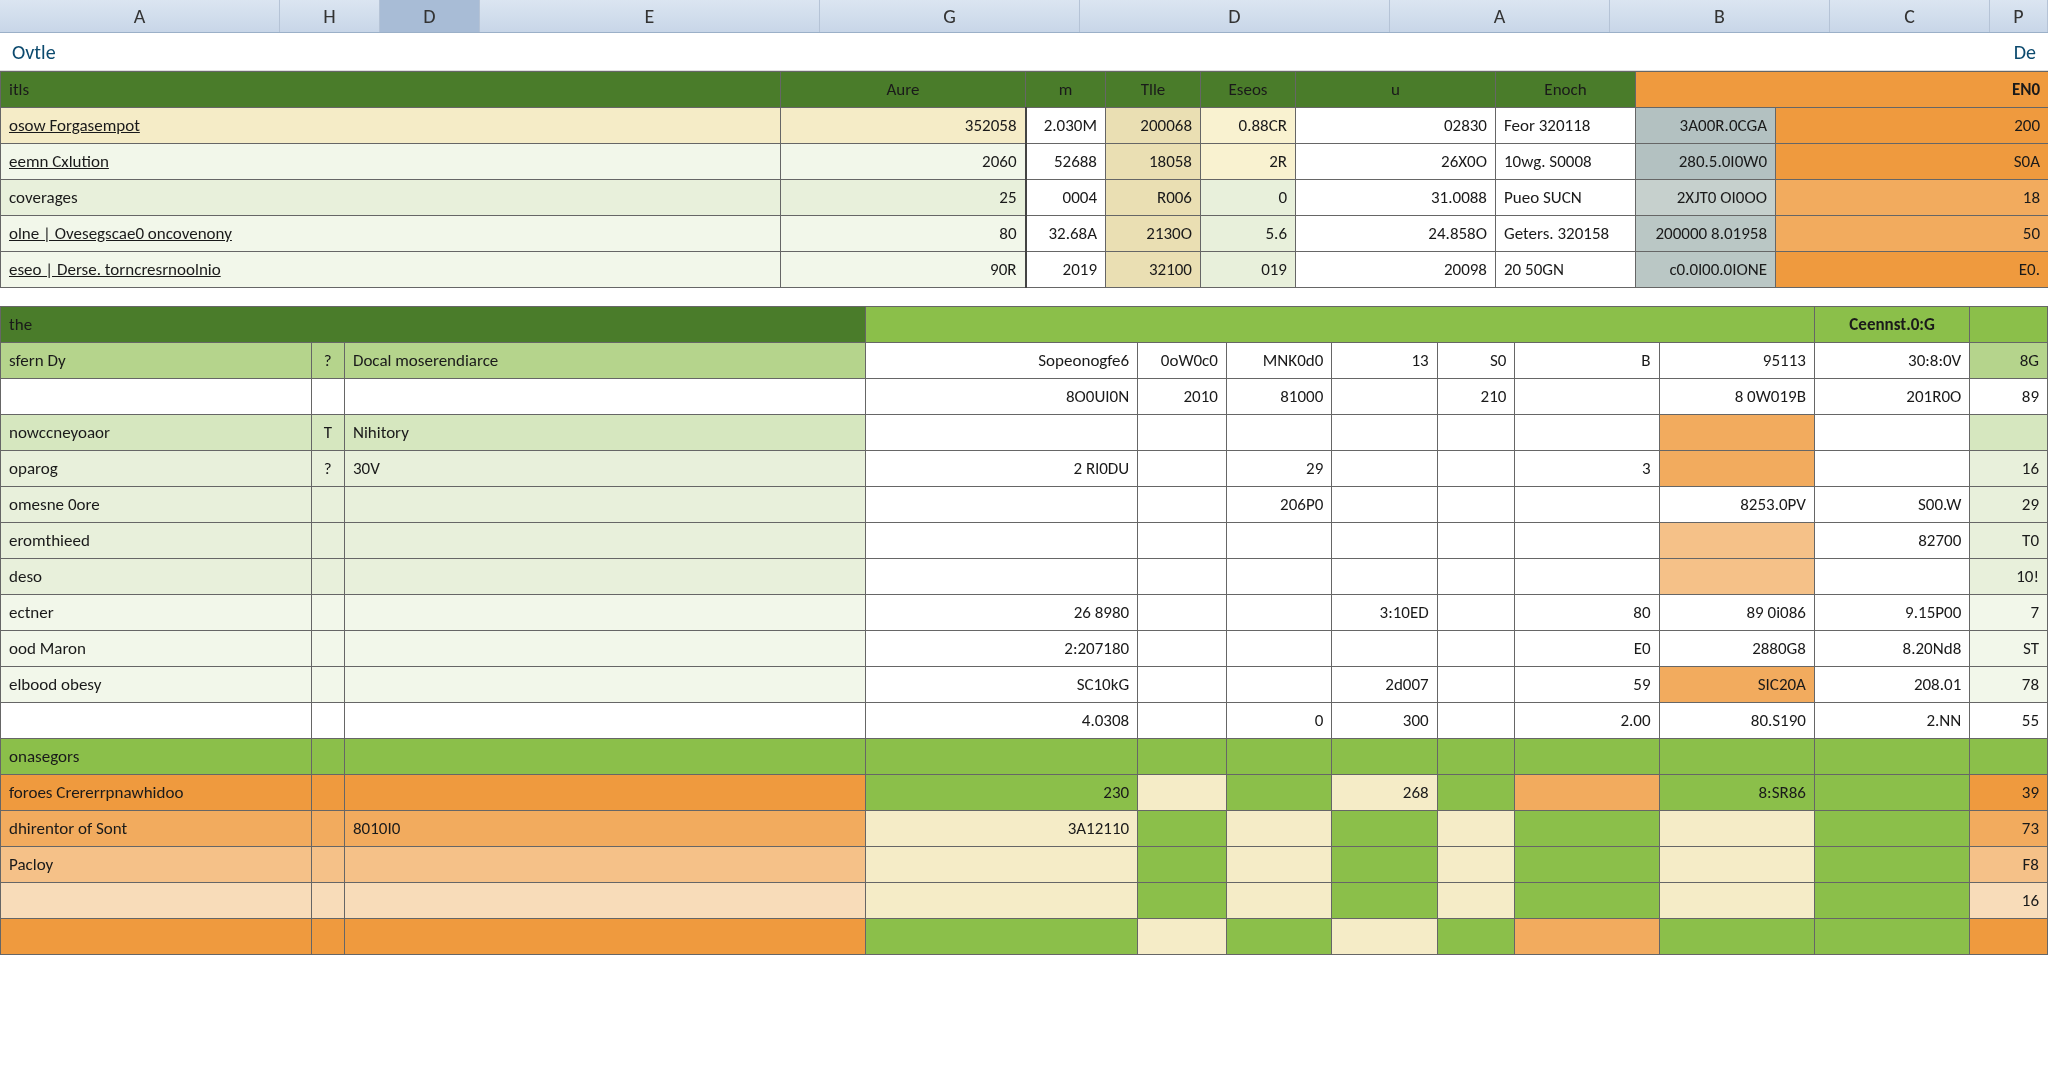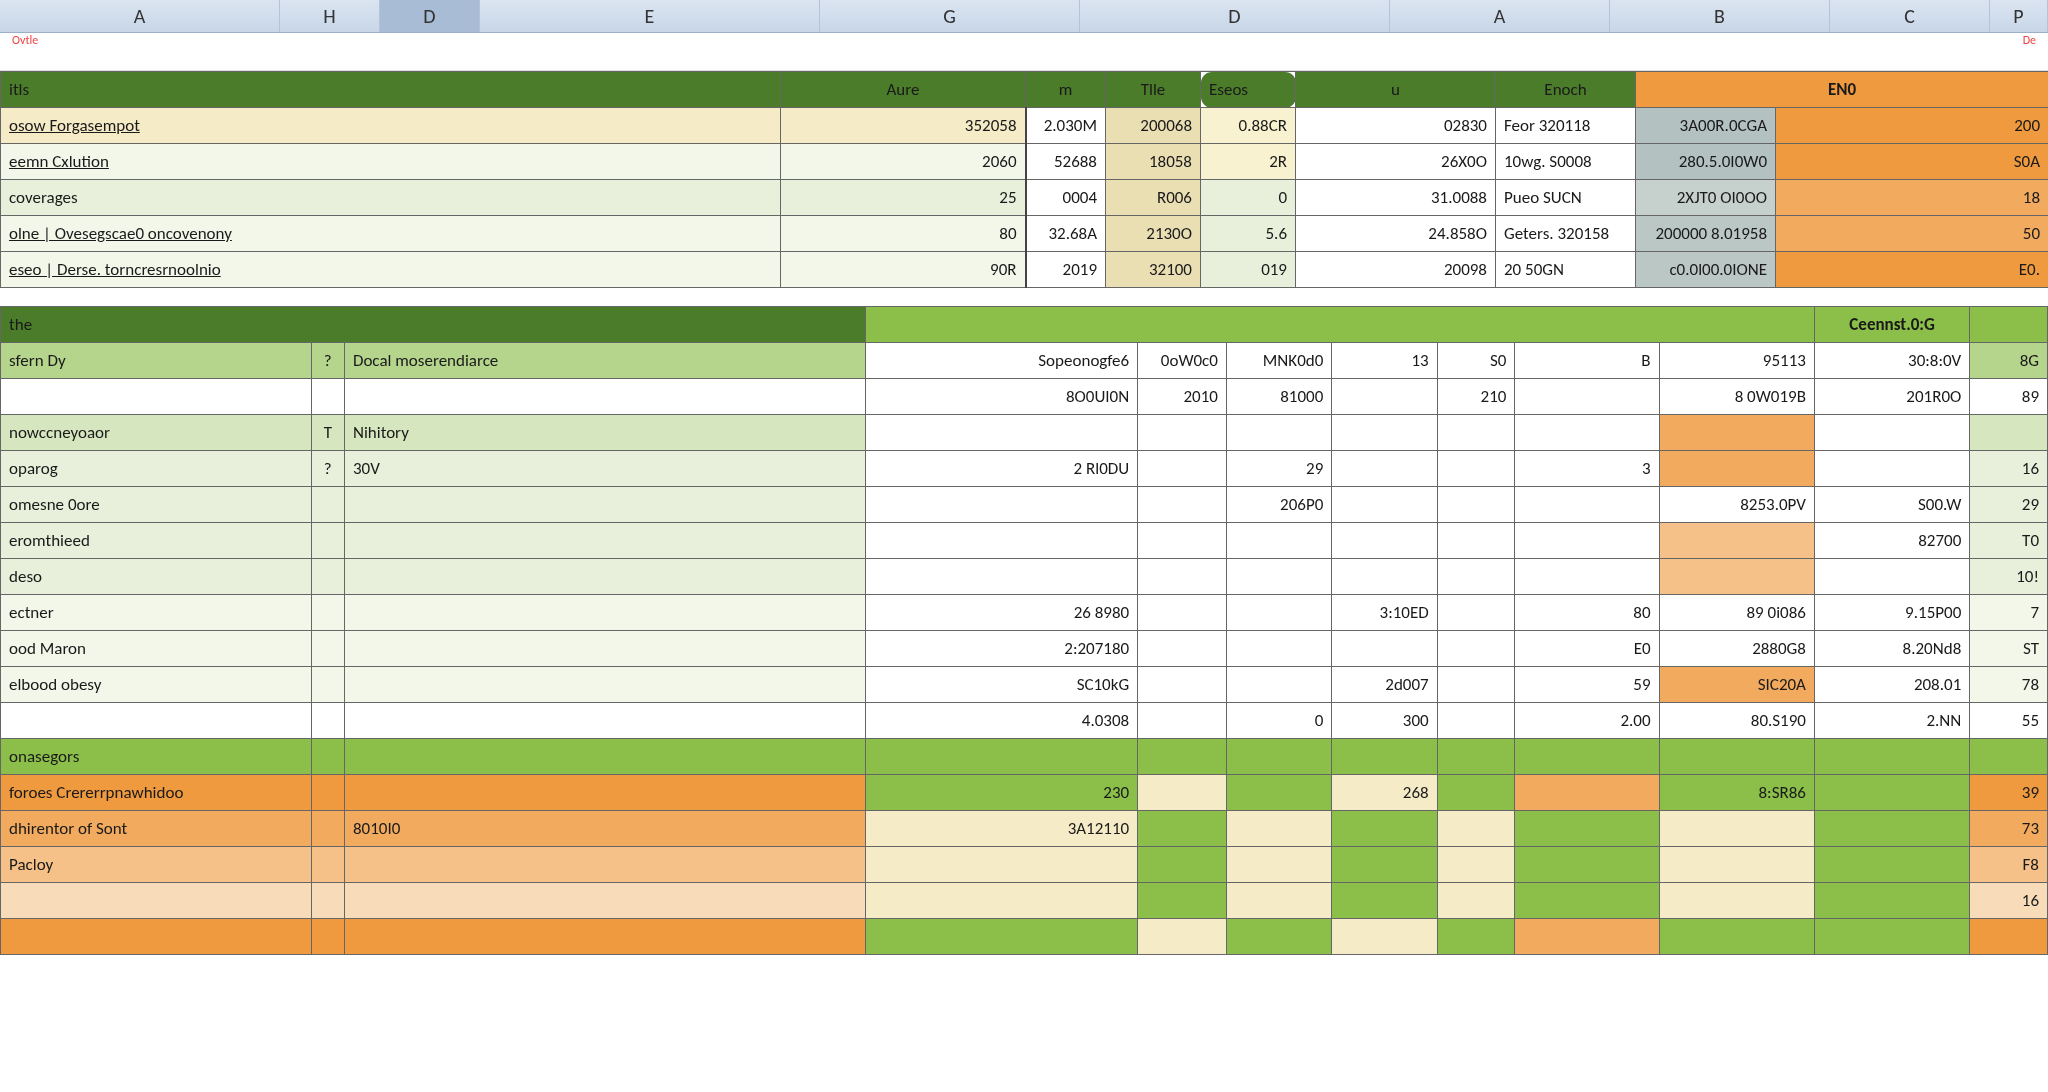--- a/index.html
+++ b/index.html
@@ -25,24 +25,24 @@
     color: #333;
     border-right: 1px solid #b5c3d6;
     height: 100%;
   }
   .col-headers .ch.active {
     background: #a8bcd6;
   }
   .meta-row {
     height: 38px;
     display: flex;
-    align-items: flex-start;
+    align-items: center;
     padding: 0 12px;
-    font-size: 12px;
-    color: #ef4444;
+    font-size: 20px;
+    color: #0c4a6e;
     border-bottom: 1px solid #ddd;
     position: relative;
   }
   .meta-right {
     position: absolute;
     right: 12px;
   }
   table.grid {
     border-collapse: collapse;
     width: 100%;
@@ -129,24 +129,24 @@
     <col style="width:140px">
     <col style="width:140px">
     <col style="width:273px">
   </colgroup>
   <thead id="s1head">
       <tr>
         <th class="bg-dgreen txt">itls</th>
         <th class="bg-dgreen txt" style="text-align: center;">Aure</th>
         <th class="bg-dgreen txt" style="text-align: center;">m</th>
         <th class="bg-dgreen txt" style="text-align: center;">Tlle</th>
-        <th class="bg-dgreen txt" style=" border-radius: 11px;">Eseos</th>
+        <th class="bg-dgreen txt" style="text-align: center;">Eseos</th>
         <th class="bg-dgreen txt" style="text-align: center;">u</th>
         <th class="bg-dgreen txt" style="text-align: center;">Enoch</th>
-        <th class="bg-orange txt" colspan="2" style="text-align: center;">EN0</th>
+        <th class="bg-orange txt" colspan="2" style="text-align: right;">EN0</th>
       </tr>
     </thead>
   <tbody id="s1body">
       <tr>
         <td class="bg-cream txt bg-link">osow Forgasempot</td>
         <td class="num bg-cream" style="border-right: 2px solid rgb(68, 68, 68);">352058</td>
         <td class="num bg-white">2.030M</td>
         <td class="num bg-tan">200068</td>
         <td class="num bg-yellow">0.88CR</td>
         <td class="num bg-white">02830</td>

